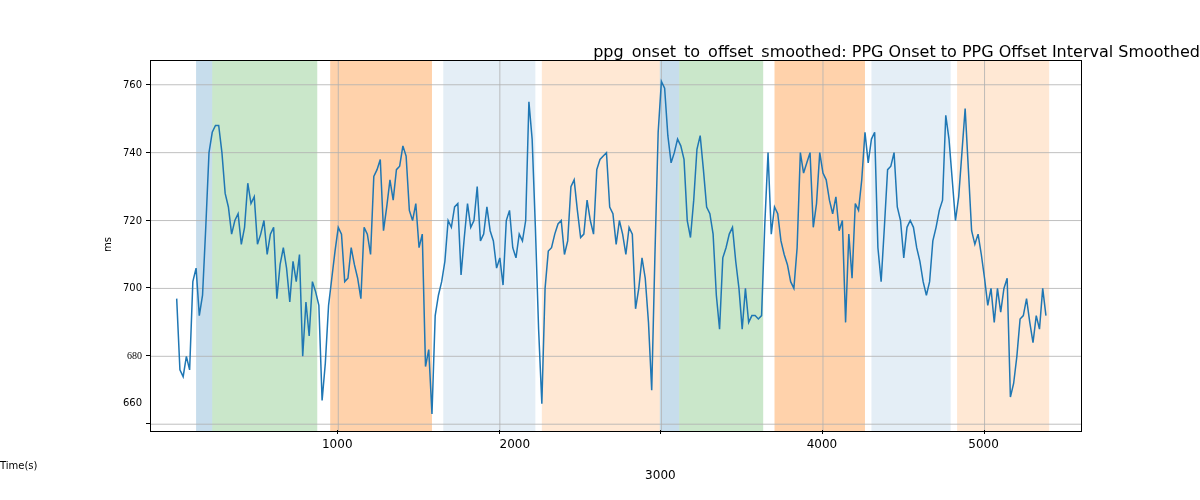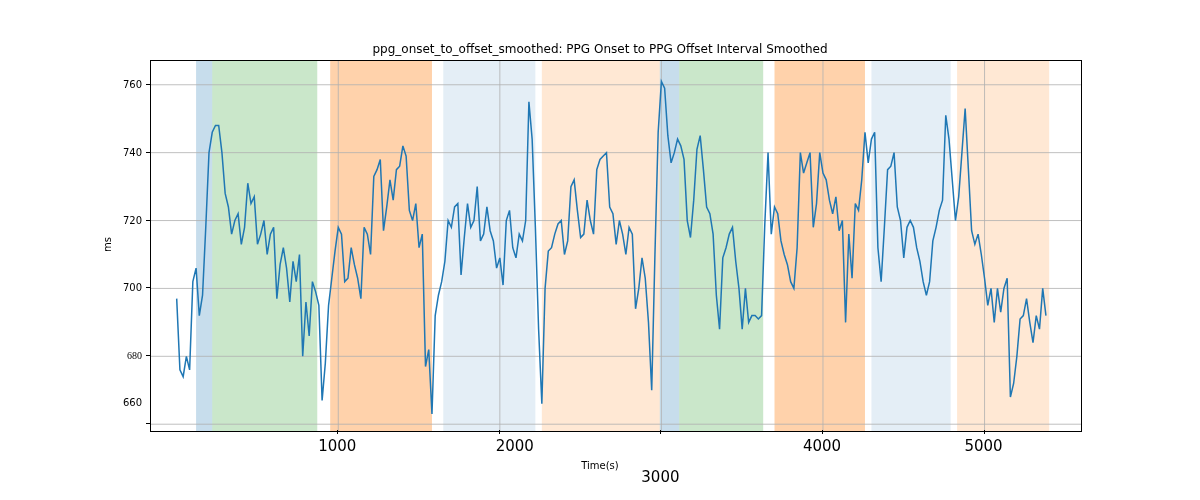--- a/index.html
+++ b/index.html
@@ -19,38 +19,38 @@
   }
   .plot-area {
     position: absolute;
     border: 1px solid #000;
     background: #fff;
     overflow: hidden;
   }
   .title {
     position: absolute;
     width: 100%;
-    text-align: center;
-    font-size: 12px;
+    text-align: right;
+    font-size: 16px;
   }
   .ylabel {
     position: absolute;
     transform: rotate(-90deg);
     transform-origin: left top;
     font-size: 10px;
   }
   .xlabel {
     position: absolute;
     width: 100%;
-    text-align: center;
+    text-align: left;
     font-size: 10px;
   }
   .tick-label-x {
     position: absolute;
-    font-size: 15px;
+    font-size: 12px;
     transform: translateX(-50%);
   }
   .tick-label-y {
     position: absolute;
     font-size: 10px;
     transform: translateY(-50%);
     text-align: right;
   }
   .tick-mark {
     position: absolute;

